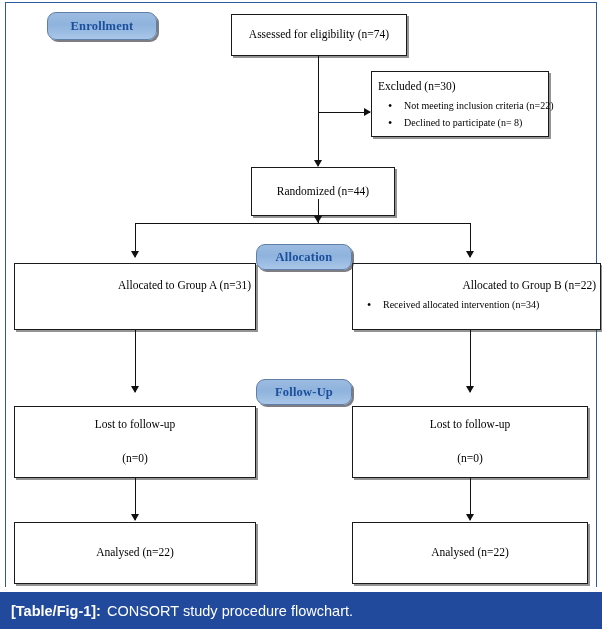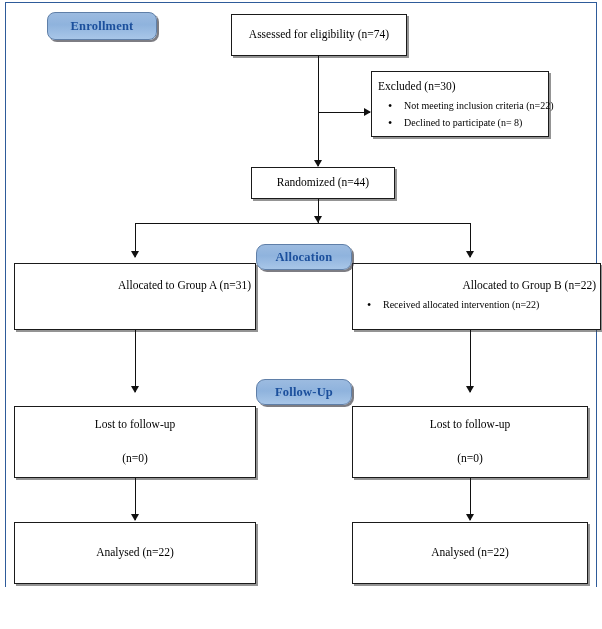--- a/index.html
+++ b/index.html
@@ -146,21 +146,21 @@
   }
 </style>
 </head>
 <body>
 
 <div id="figure">
 
   <div class="frame-border"></div>
   <div class="frame-border-top"></div>
 
-  <div class="pill" style="left:47px; top:12px; width:110px; height:28px;border-radius:8px;">
+  <div class="pill" style="left:47px; top:12px; width:110px; height:28px;">
     <span>Enrollment</span>
   </div>
 
   <div class="node" style="left:231px; top:14px; width:176px; height:42px; display:flex; align-items:center; justify-content:center;">
     <span class="title">Assessed for eligibility (n=74)</span>
   </div>
 
   <div class="vline" style="left:318px; top:56px; height:110px;"></div>
   <div class="arrow-down" style="left:313.5px; top:160px;"></div>
 
@@ -168,21 +168,21 @@
   <div class="arrow-right" style="left:364px; top:107.5px;"></div>
 
   <div class="node" style="left:371px; top:71px; width:178px; height:66px; padding:7px 4px 0 6px;">
     <span class="title-left">Excluded (n=30)</span>
     <ul class="bullets">
       <li>Not meeting inclusion criteria (n=22)</li>
       <li>Declined to participate  (n= 8)</li>
     </ul>
   </div>
 
-  <div class="node" style="left:251px; top:167px; width:144px; height:32px; display:flex; align-items:center; justify-content:center;">
+  <div class="node" style="left:251px; top:167px; width:144px; height:49px; display:flex; align-items:center; justify-content:center;">
     <span class="title">Randomized (n=44)</span>
   </div>
 
   <div class="vline" style="left:318px; top:199px; height:24px;"></div>
   <div class="arrow-down" style="left:313.5px; top:216px;"></div>
   <div class="hline" style="left:135px; top:223px; width:336px;"></div>
   <div class="vline" style="left:135px; top:223px; height:34px;"></div>
   <div class="vline" style="left:470px; top:223px; height:34px;"></div>
   <div class="arrow-down" style="left:130.5px; top:251px;"></div>
   <div class="arrow-down" style="left:465.5px; top:251px;"></div>
@@ -191,21 +191,21 @@
     <span>Allocation</span>
   </div>
 
   <div class="node" style="left:14px; top:263px; width:242px; height:67px; padding:14px 4px 0 4px;">
     <span class="title">Allocated to Group A (n=31)</span>
   </div>
 
   <div class="node" style="left:352px; top:263px; width:249px; height:67px; padding:14px 4px 0 4px;">
     <span class="title">Allocated to Group B (n=22)</span>
     <ul class="bullets">
-      <li>Received allocated intervention (n=22)</li>
+      <li>Received allocated intervention (n=34)</li>
     </ul>
   </div>
 
   <div class="vline" style="left:135px; top:330px; height:62px;"></div>
   <div class="arrow-down" style="left:130.5px; top:386px;"></div>
   <div class="vline" style="left:470px; top:330px; height:62px;"></div>
   <div class="arrow-down" style="left:465.5px; top:386px;"></div>
 
   <div class="pill" style="left:256px; top:379px; width:96px; height:26px;">
     <span>Follow-Up</span>
@@ -228,14 +228,18 @@
 
 
   <div class="node" style="left:14px; top:522px; width:242px; height:62px; display:flex; align-items:center; justify-content:center;">
     <span class="title">Analysed (n=22)</span>
   </div>
 
   <div class="node" style="left:352px; top:522px; width:236px; height:62px; display:flex; align-items:center; justify-content:center;">
     <span class="title">Analysed (n=22)</span>
   </div>
 
+  <div id="caption-bar">
+    <span class="cap-label">[Table/Fig-1]:</span>
+    <span>CONSORT study procedure flowchart.</span>
+  </div>
 
 </div>
 
 </body></html>

